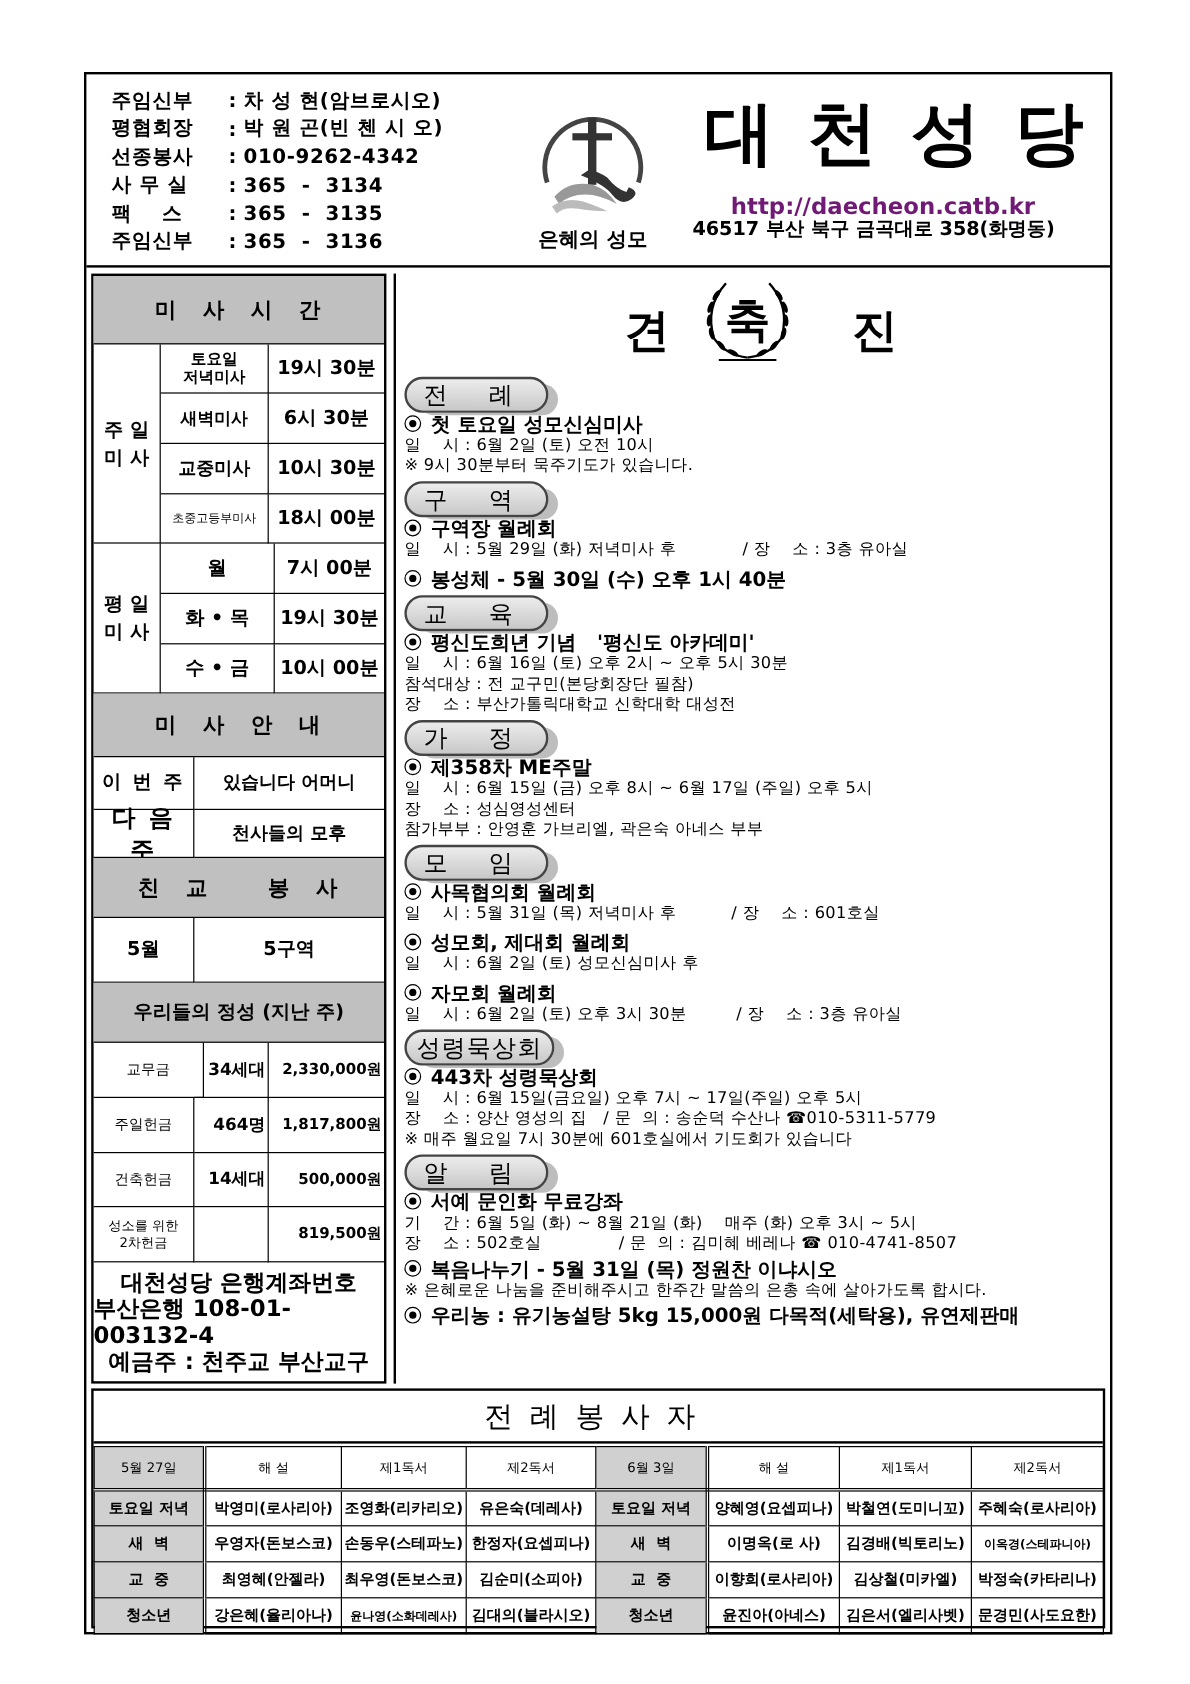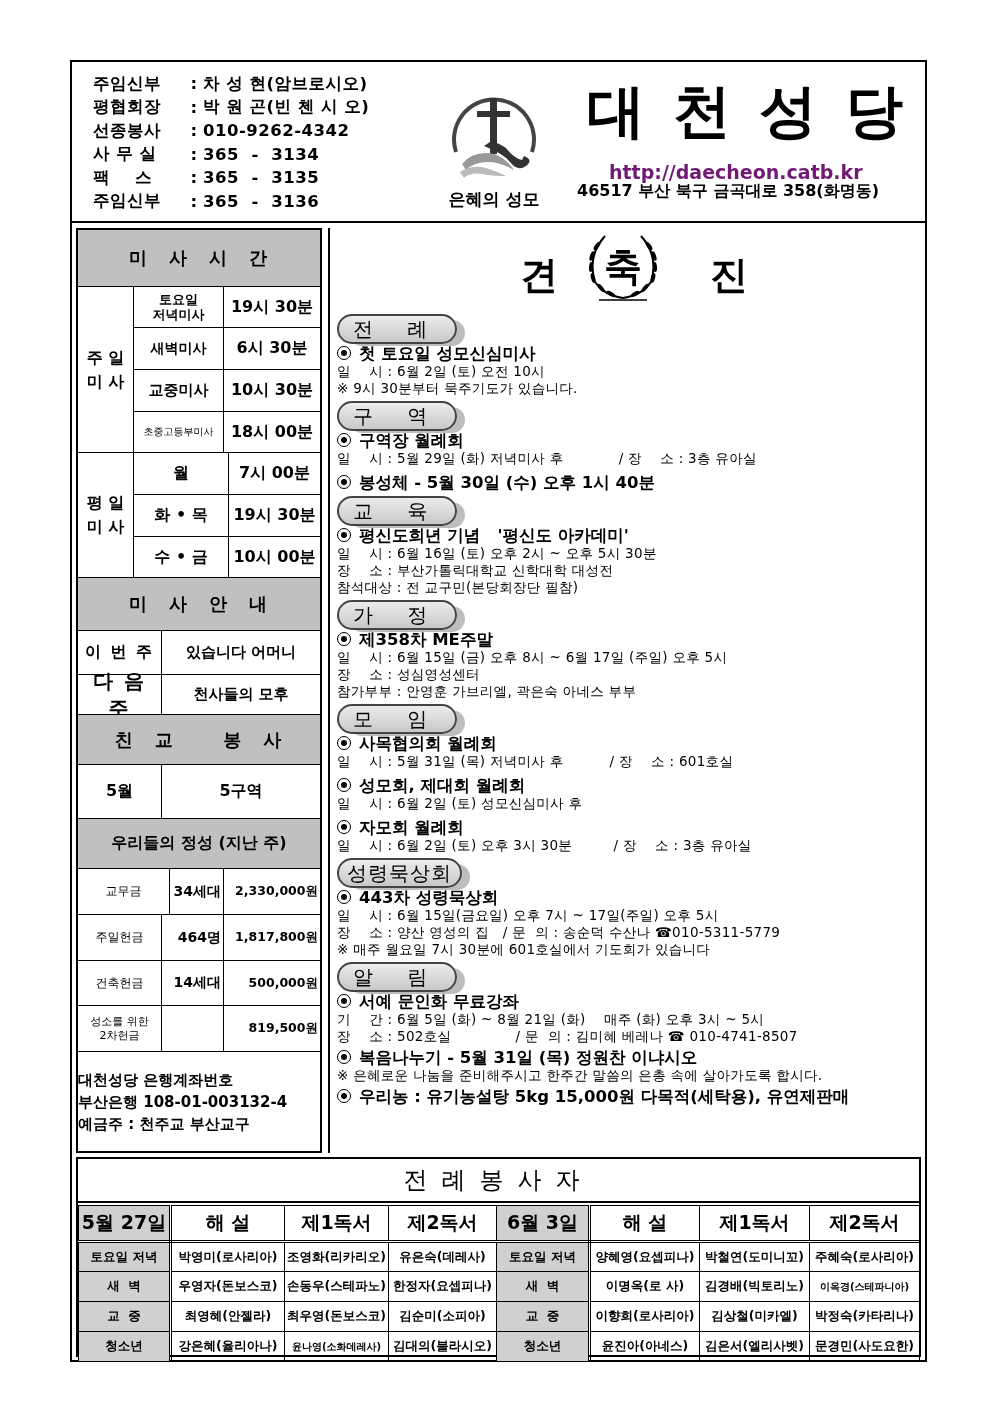--- a/index.html
+++ b/index.html
@@ -45,21 +45,21 @@
   .bullet { display: inline-block; width: 14px; height: 14px; border: 1.5px solid #000; border-radius: 50%; position: relative; vertical-align: -1px; margin-right: 8px; }
   .bullet::after { content: ""; position: absolute; left: 2.5px; top: 2.5px; width: 6px; height: 6px; border-radius: 50%; background: #000; }
   .line { font-size: 13.5px; line-height: 17px; white-space: pre; letter-spacing: 0.3px; }
   .gap { height: 6px; }
 
   
   .bottom { position: absolute; left: 4px; top: 1095px; width: 845px; height: 200px; border: 2px solid #000; }
   .bottom-title { position: absolute; left: 0; top: 0; width: 841px; height: 44px; border-bottom: 2px solid #000; display: flex; align-items: center; justify-content: center; font-size: 24px; letter-spacing: 14px; font-family: "DejaVu Serif", serif; }
   .btable { position: absolute; left: 0; top: 46px; width: 841px; border-collapse: collapse; table-layout: fixed; }
   .btable td { border: 1px solid #000; text-align: center; font-size: 12.5px; font-weight: bold; height: 30px; white-space: nowrap; overflow: hidden; }
-  .btable tr.hdr td { height: 36px; font-size: 19px; font-weight: bold; border-bottom: 3px double #000; }
+  .btable tr.hdr td { height: 36px; font-size: 11px; font-weight: normal; border-bottom: 3px double #000; }
   .btable td.date { background: #d0d0d0; font-size: 14px; font-weight: bold; border-right: 3px double #000; }
   .btable td.slot { background: #d0d0d0; border-right: 3px double #000; }
   .btable td.small { font-size: 10px; }
 </style>
 </head>
 <body>
 
 <div class="page">
 
   <div class="header">
@@ -160,21 +160,21 @@
 
     <div class="cell" style="left:0;top:731px;width:84px;height:45px;font-size:12px;font-weight:normal;">건축헌금</div>
     <div class="cell" style="left:84px;top:731px;width:62px;height:45px;font-size:14px;justify-content:flex-end;padding-right:2px;">14세대</div>
     <div class="cell noright" style="left:146px;top:731px;width:96px;height:45px;font-size:12.5px;justify-content:flex-end;padding-right:2px;">500,000원</div>
 
     <div class="cell" style="left:0;top:776px;width:84px;height:46px;font-size:11px;font-weight:normal;white-space:pre;line-height:14px;">성소를 위한
 2차헌금</div>
     <div class="cell" style="left:84px;top:776px;width:62px;height:46px;font-size:14px;"></div>
     <div class="cell noright" style="left:146px;top:776px;width:96px;height:46px;font-size:12.5px;justify-content:flex-end;padding-right:2px;">819,500원</div>
 
-    <div style="position:absolute;left:0;top:822px;width:242px;height:99px;display:flex;flex-direction:column;justify-content:center;align-items:flex-start;font-size:15px;font-weight:bold;line-height:22px;">
+    <div style="position:absolute;left:0;top:822px;width:242px;height:99px;display:flex;flex-direction:column;justify-content:center;align-items:center;font-size:19px;font-weight:bold;line-height:22px;">
       <div>대천성당 은행계좌번호</div>
       <div>부산은행 108-01-003132-4</div>
       <div>예금주 : 천주교 부산교구</div>
     </div>
   </div>
 
   <div class="right">
     <div class="banner">
       <span class="w" style="left:190px;">견</span>
       <div class="wreath">
@@ -215,22 +215,22 @@
       <div class="tag">구 역</div>
       <div class="item-title"><span class="bullet"></span><span>구역장 월례회</span></div>
       <div class="line">일    시 : 5월 29일 (화) 저녁미사 후            / 장    소 : 3층 유아실</div>
       <div class="gap"></div>
       <div class="item-title"><span class="bullet"></span><span>봉성체 - 5월 30일 (수) 오후 1시 40분</span></div>
 
       
       <div class="tag">교 육</div>
       <div class="item-title"><span class="bullet"></span><span style="white-space:pre">평신도희년 기념   '평신도 아카데미'</span></div>
       <div class="line">일    시 : 6월 16일 (토) 오후 2시 ~ 오후 5시 30분</div>
+      <div class="line">참석대상 : 전 교구민(본당회장단 필참)</div>
       <div class="line">장    소 : 부산가톨릭대학교 신학대학 대성전</div>
-      <div class="line">참석대상 : 전 교구민(본당회장단 필참)</div>
 
       
       <div class="tag">가 정</div>
       <div class="item-title"><span class="bullet"></span><span>제358차 ME주말</span></div>
       <div class="line">일    시 : 6월 15일 (금) 오후 8시 ~ 6월 17일 (주일) 오후 5시</div>
       <div class="line">장    소 : 성심영성센터</div>
       <div class="line">참가부부 : 안영훈 가브리엘, 곽은숙 아네스 부부</div>
 
       
       <div class="tag">모 임</div>

